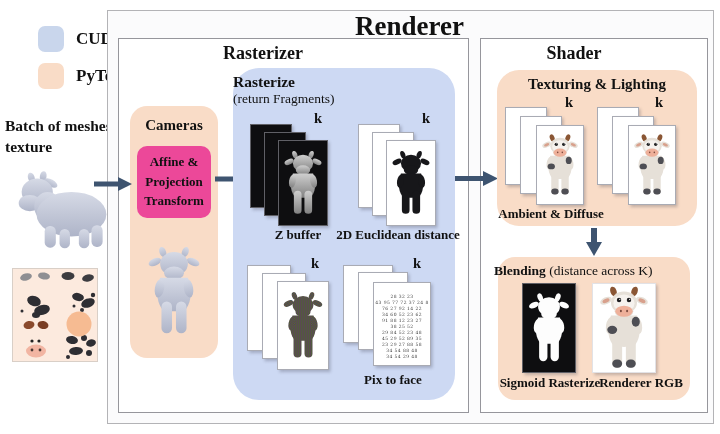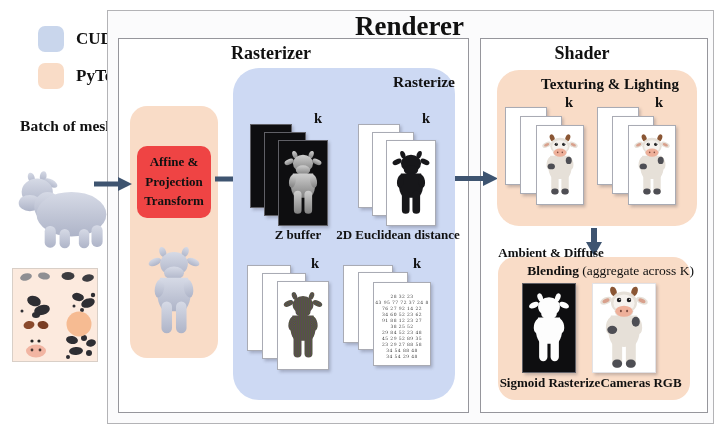--- a/index.html
+++ b/index.html
@@ -1,34 +1,34 @@
 <!DOCTYPE html>
 <html><head>
 <meta charset="utf-8">
 <style>
   html,body{margin:0;padding:0;background:#fff;}
   #page{position:relative;width:720px;height:434px;background:#fff;overflow:hidden;
         font-family:"Liberation Serif","DejaVu Serif",serif;color:#111;}
   .abs{position:absolute;}
   .bold{font-weight:bold;}
-  .ctr{text-align:right;}
+  .ctr{text-align:left;}
   
   .lg-swatch{width:26px;height:26px;border-radius:7px;}
   .lg-label{font-weight:bold;font-size:17px;}
   
   #renderer-box{left:107px;top:10px;width:605px;height:412px;background:#fbfbfc;border:1.5px solid #b3b3b6;}
   .panel{background:#fff;border:1.2px solid #96969c;}
   #rasterizer-panel{left:118px;top:38px;width:349px;height:373px;}
   #shader-panel{left:480px;top:38px;width:226px;height:373px;}
-  .sec-head{font-weight:bold;font-size:18px;text-align:center;padding-left:8px;}
+  .sec-head{font-weight:bold;font-size:18px;text-align:center;}
   
   .peach{background:#f9dcc7;border-radius:17px;}
   .blue{background:#cdd9f3;border-radius:26px;}
   .box-title{font-weight:bold;font-size:15px;text-align:center;}
-  #transform-box{left:137px;top:146px;width:74px;height:72px;background:#ef4444;border-radius:10px;
+  #transform-box{left:137px;top:146px;width:74px;height:72px;background:#ec4899;border-radius:10px;
                  font-weight:bold;font-size:13px;text-align:center;line-height:1.5;padding-top:6px;box-sizing:border-box;}
   
   .card{position:absolute;background:#fff;border:1px solid #a9abb4;box-shadow:1.5px 2px 3px rgba(50,50,70,.28);}
   .card.dark{background:#0e0e10;border-color:#606066;}
   .stack-label{position:absolute;font-weight:bold;font-size:13px;text-align:center;line-height:1.12;}
   .klabel{position:absolute;font-weight:bold;font-size:14.5px;}
   .bracket{position:absolute;}
   
   .pixnums{padding-top:11px;text-align:center;font-size:4.5px;line-height:6px;color:#3a3a3a;
            font-family:"DejaVu Serif",serif;letter-spacing:0.4px;}
@@ -161,40 +161,42 @@
   </svg>
 
   <div class="abs" id="renderer-box"></div>
   <div class="abs title-main" style="left:107px;top:11px;width:605px;">Renderer</div>
   <div class="abs panel" id="rasterizer-panel"></div>
   <div class="abs panel" id="shader-panel"></div>
   <div class="abs sec-head" style="left:118px;top:43px;width:290px;">Rasterizer</div>
   <div class="abs sec-head" style="left:480px;top:43px;width:188px;">Shader</div>
 
   <div class="abs peach" style="left:130px;top:106px;width:88px;height:252px;"></div>
+  <div class="abs box-title" style="left:130px;top:117px;width:88px;">Cameras</div>
   <div class="abs" id="transform-box">Affine &amp; Projection Transform</div>
   <svg class="abs" style="left:141px;top:228px;" width="66" height="126" viewBox="0 0 100 140">
     <use href="#cow-front" fill="url(#meshgrad)"></use>
   </svg>
 
   <svg class="abs" style="left:94px;top:177px;" width="38" height="14" viewBox="0 0 38 14">
     <path d="M0,4.5 H24 V0 L38,7 L24,14 V9.5 H0 Z" fill="#3e5470"></path>
   </svg>
   <svg class="abs" style="left:215px;top:172px;" width="34" height="14" viewBox="0 0 34 14">
     <path d="M0,4.5 H20 V0 L34,7 L20,14 V9.5 H0 Z" fill="#3e5470"></path>
   </svg>
   <svg class="abs" style="left:452px;top:171px;" width="46" height="15" viewBox="0 0 46 15">
     <path d="M0,5 H31 V0 L46,7.5 L31,15 V10 H0 Z" fill="#3e5470"></path>
   </svg>
   <svg class="abs" style="left:586px;top:228px;" width="16" height="28" viewBox="0 0 16 28">
     <path d="M5,0 H11 V14 H16 L8,28 L0,14 H5 Z" fill="#3e5470"></path>
   </svg>
 
   <div class="abs blue" style="left:233px;top:68px;width:222px;height:332px;"></div>
   <div class="abs ctr bold" style="left:233px;top:73px;width:222px;font-size:15.5px;">Rasterize</div>
+  <div class="abs ctr" style="left:233px;top:91px;width:222px;font-size:13.5px;">(return Fragments)</div>
 
   <div class="abs" style="left:248px;top:106px;width:100px;height:140px;">
     <svg class="bracket" style="left:40px;top:2px;" width="50" height="30">
         <use href="#kbracket"></use>
       </svg>
     <span class="klabel" style="left:66px;top:4px;">k</span>
     <div class="card dark" style="left:2px;top:18px;width:40px;height:82px;"></div>
     <div class="card dark" style="left:16px;top:26px;width:40px;height:82px;"></div>
     <div class="card dark" style="left:30px;top:34px;width:48px;height:84px;">
       <svg width="48" height="84" viewBox="0 0 100 140">
@@ -248,65 +250,66 @@
         <div>34 60 52 23 62</div>
           <div>91 88 12 23 27</div>
           <div>38 25 52</div>
         <div>29 84 52 23 48</div>
           <div>45 29 52 89 35</div>
           <div>23 29 27 88 58</div>
         <div>34 54  88 48</div>
           <div>34 54  29 48</div>
       </div>
     </div>
+    <div class="stack-label" style="left:0px;top:122px;width:100px;">Pix to face</div>
   </div>
 
   <div class="abs peach" style="left:497px;top:70px;width:200px;height:156px;border-radius:22px;"></div>
-  <div class="abs box-title" style="left:510px;top:76px;width:200px;">Texturing &amp; Lighting</div>
+  <div class="abs box-title" style="left:497px;top:76px;width:200px;">Texturing &amp; Lighting</div>
 
   <div class="abs" style="left:505px;top:88px;width:92px;height:136px;">
     <svg class="bracket" style="left:22px;top:2px;" width="52" height="18" viewBox="0 0 60 34" preserveAspectRatio="none">
         <use href="#kbracket"></use>
       </svg>
     <span class="klabel" style="left:60px;top:6px;">k</span>
     <div class="card" style="left:0px;top:19px;width:40px;height:76px;"></div>
     <div class="card" style="left:15px;top:28px;width:40px;height:76px;"></div>
     <div class="card" style="left:31px;top:37px;width:46px;height:78px;">
       <svg width="46" height="78" viewBox="0 0 100 140">
         <use href="#cow-toon"></use>
       </svg>
     </div>
-    <div class="stack-label" style="left:-12px;top:119px;width:116px;margin-top:39px;">Ambient &amp; Diffuse</div>
+    <div class="stack-label" style="left:-12px;top:119px;width:116px;">Ambient &amp; Diffuse</div>
   </div>
 
   <div class="abs" style="left:597px;top:88px;width:92px;height:136px;">
     <svg class="bracket" style="left:20px;top:2px;" width="52" height="18" viewBox="0 0 60 34" preserveAspectRatio="none">
         <use href="#kbracket"></use>
       </svg>
     <span class="klabel" style="left:58px;top:6px;">k</span>
     <div class="card" style="left:0px;top:19px;width:40px;height:76px;"></div>
     <div class="card" style="left:15px;top:28px;width:40px;height:76px;"></div>
     <div class="card" style="left:31px;top:37px;width:46px;height:78px;">
       <svg width="46" height="78" viewBox="0 0 100 140">
         <use href="#cow-toon"></use>
       </svg>
     </div>
   </div>
 
   <div class="abs peach" style="left:498px;top:257px;width:192px;height:143px;"></div>
   <div class="abs ctr" style="left:494px;top:263px;width:200px;font-size:13.5px;white-space:nowrap;">
     <span class="bold">Blending</span>
-    <span>(aggregate across K)</span>
+    <span>(distance across K)</span>
   </div>
   <div class="card dark abs" style="left:522px;top:283px;width:52px;height:88px;">
     <svg width="52" height="88" viewBox="0 0 100 140">
         <use href="#cow-front" fill="#fdfdfd"></use>
       </svg>
   </div>
   <div class="card abs" style="left:592px;top:283px;width:62px;height:88px;border-color:#e2e2e6;">
     <svg width="62" height="88" viewBox="0 0 100 140">
         <use href="#cow-toon"></use>
       </svg>
   </div>
   <div class="abs stack-label" style="left:492px;top:376px;width:116px;">Sigmoid Rasterize</div>
-  <div class="abs stack-label" style="left:582px;top:376px;width:118px;">Cameras RGB</div>
+  <div class="abs stack-label" style="left:582px;top:376px;width:118px;">Renderer RGB</div>
 
 </div>
 
 </body></html>

